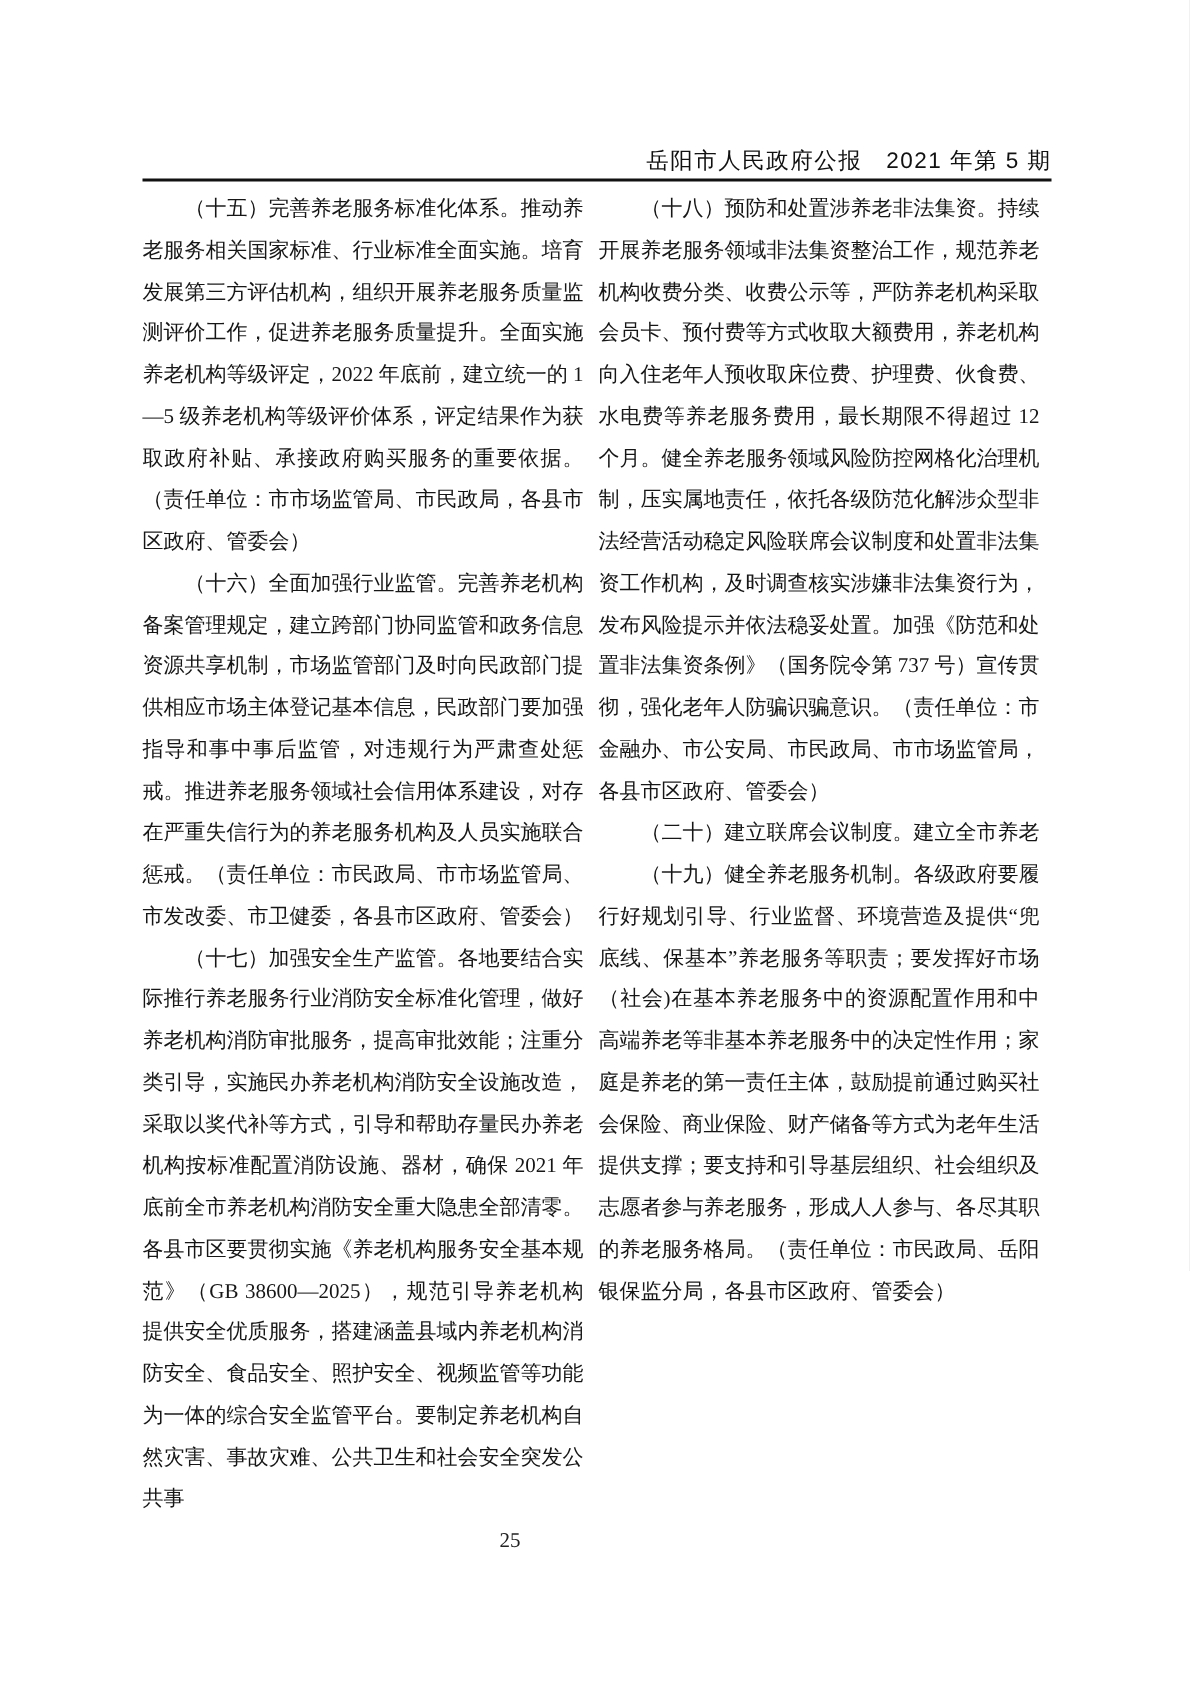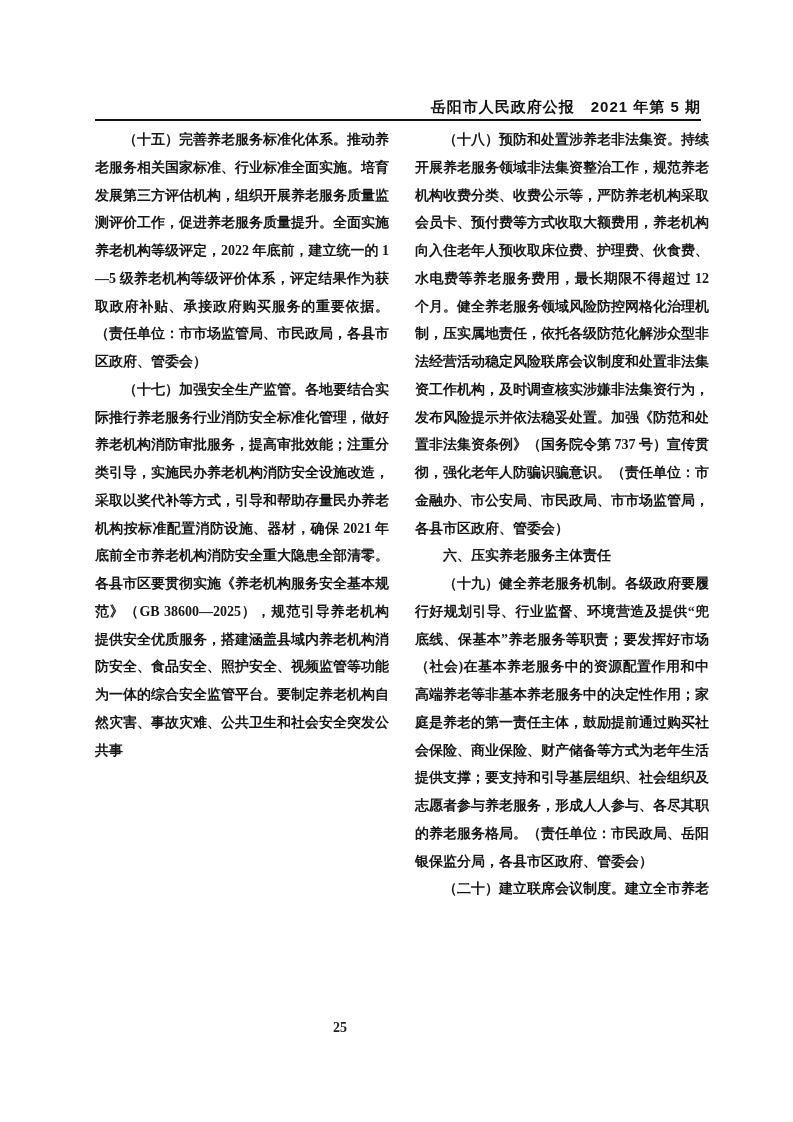--- a/index.html
+++ b/index.html
@@ -1,15 +1,15 @@
 <!DOCTYPE html>
 <html><head>
 <meta charset="utf-8">
 <style>
-  * { margin: 0; padding: 0; box-sizing: border-box; font-weight: bold; }
+  * { margin: 0; padding: 0; box-sizing: border-box; }
   html, body { background: #e8e8e8; }
   .page {
     position: relative;
     width: 793px;
     height: 1122px;
     background: #ffffff;
     overflow: hidden;
     color: #1a1a1a;
     font-family: "Liberation Serif", "DejaVu Serif", serif;
   }
@@ -32,21 +32,21 @@
     width: 606px;
     height: 2px;
     background: #111111;
   }
   .columns {
     position: absolute;
     left: 95px;
     top: 126px;
     width: 606px;
     display: flex;
-    gap: 26px;
+    gap: 10px;
   }
   .column {
     width: 294px;
     flex: 0 0 294px;
   }
   .column p {
     font-size: 14px;
     line-height: 27.75px;
     text-align: justify;
     color: #161616;
@@ -67,24 +67,24 @@
 </head>
 <body>
 
 <div class="page">
   <div class="header">岳阳市人民政府公报　2021 年第 5 期</div>
   <div class="header-rule"></div>
 
   <div class="columns">
     <div class="column">
         <p class="indent">（十五）完善养老服务标准化体系。推动养老服务相关国家标准、行业标准全面实施。培育发展第三方评估机构，组织开展养老服务质量监测评价工作，促进养老服务质量提升。全面实施养老机构等级评定，2022 年底前，建立统一的 1—5 级养老机构等级评价体系，评定结果作为获取政府补贴、承接政府购买服务的重要依据。（责任单位：市市场监管局、市民政局，各县市区政府、管委会）</p>
+        <p class="indent">（十六）全面加强行业监管。完善养老机构备案管理规定，建立跨部门协同监管和政务信息资源共享机制，市场监管部门及时向民政部门提供相应市场主体登记基本信息，民政部门要加强指导和事中事后监管，对违规行为严肃查处惩戒。推进养老服务领域社会信用体系建设，对存在严重失信行为的养老服务机构及人员实施联合惩戒。（责任单位：市民政局、市市场监管局、市发改委、市卫健委，各县市区政府、管委会）</p>
         <p class="indent">（十七）加强安全生产监管。各地要结合实际推行养老服务行业消防安全标准化管理，做好养老机构消防审批服务，提高审批效能；注重分类引导，实施民办养老机构消防安全设施改造，采取以奖代补等方式，引导和帮助存量民办养老机构按标准配置消防设施、器材，确保 2021 年底前全市养老机构消防安全重大隐患全部清零。各县市区要贯彻实施《养老机构服务安全基本规范》（GB 38600—2025），规范引导养老机构提供安全优质服务，搭建涵盖县域内养老机构消防安全、食品安全、照护安全、视频监管等功能为一体的综合安全监管平台。要制定养老机构自然灾害、事故灾难、公共卫生和社会安全突发公共事</p>
       </div>
     <div class="column">
         <p class="indent">（十八）预防和处置涉养老非法集资。持续开展养老服务领域非法集资整治工作，规范养老机构收费分类、收费公示等，严防养老机构采取会员卡、预付费等方式收取大额费用，养老机构向入住老年人预收取床位费、护理费、伙食费、水电费等养老服务费用，最长期限不得超过 12 个月。健全养老服务领域风险防控网格化治理机制，压实属地责任，依托各级防范化解涉众型非法经营活动稳定风险联席会议制度和处置非法集资工作机构，及时调查核实涉嫌非法集资行为，发布风险提示并依法稳妥处置。加强《防范和处置非法集资条例》（国务院令第 737 号）宣传贯彻，强化老年人防骗识骗意识。（责任单位：市金融办、市公安局、市民政局、市市场监管局，各县市区政府、管委会）</p>
-        <p class="heading">六、压实养老服务主体责任</p>
+        <p class="indent">（二十）建立联席会议制度。建立全市养老</p>
         <p class="indent">（十九）健全养老服务机制。各级政府要履行好规划引导、行业监督、环境营造及提供“兜底线、保基本”养老服务等职责；要发挥好市场（社会)在基本养老服务中的资源配置作用和中高端养老等非基本养老服务中的决定性作用；家庭是养老的第一责任主体，鼓励提前通过购买社会保险、商业保险、财产储备等方式为老年生活提供支撑；要支持和引导基层组织、社会组织及志愿者参与养老服务，形成人人参与、各尽其职的养老服务格局。（责任单位：市民政局、岳阳银保监分局，各县市区政府、管委会）</p>
-        <p class="indent">（二十）建立联席会议制度。建立全市养老</p>
       </div>
   </div>
 
   <div class="page-number">25</div>
 </div>
 
 </body></html>

